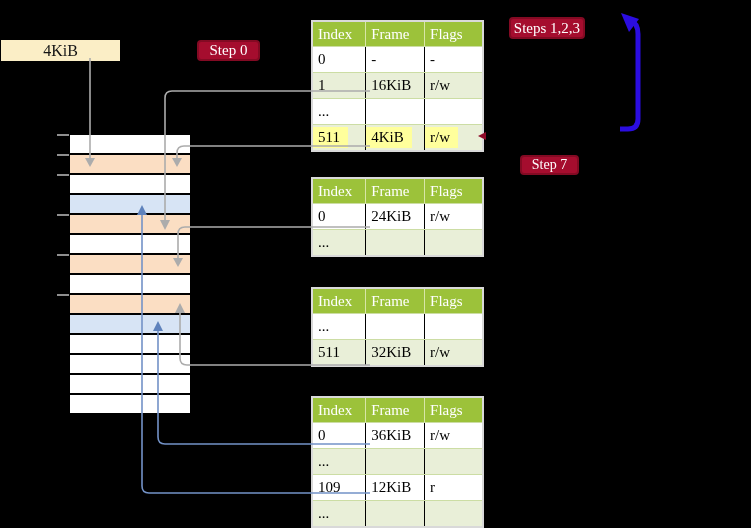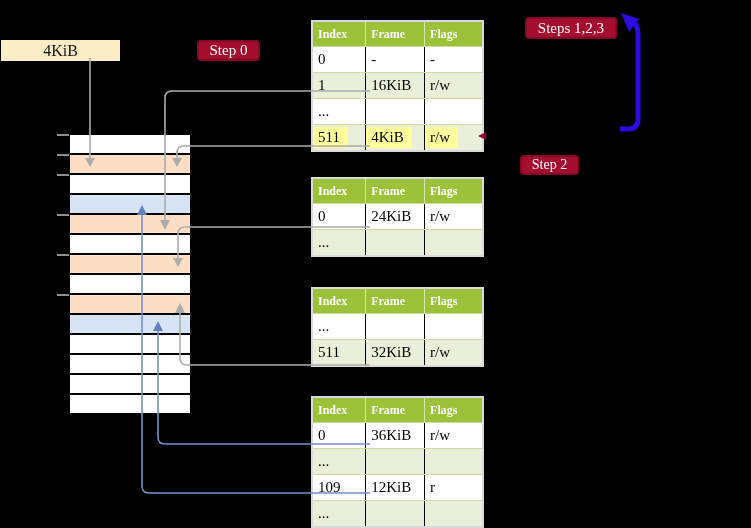--- a/index.html
+++ b/index.html
@@ -15,21 +15,21 @@
   }
   
   .badge{
     position:absolute;color:#fff;font-size:15px;
     display:flex;align-items:center;justify-content:center;
     border-radius:4px;box-sizing:border-box;
   }
   .badge.red{background:#a50d2e;border:2px solid #830a23;}
   .badge.blue{background:#4714e0;border:1px solid #3a0fb5;}
   .badge-step0{left:189px;top:40px;width:63px;height:21px;margin-left:8px;}
-  .badge-steps123{left:509px;top:17px;width:92px;height:22px;margin-left:16px;}
+  .badge-steps123{left:509px;top:17px;width:76px;height:22px;}
   .badge-steps1234{left:647px;top:17px;width:104px;height:22px;}
   .badge-step4{left:520px;top:155px;width:59px;height:20px;font-size:14px;}
   
   .memstrip{position:absolute;left:70px;top:135px;width:120px;}
   .memrow{height:18px;margin-bottom:2px;}
   .memrow.white{background:#ffffff;}
   .memrow.orange{background:#fbdec3;}
   .memrow.blue{background:#d7e4f5;}
   .tick{position:absolute;left:57px;width:12px;height:2px;background:#8f8f8f;}
   
@@ -39,41 +39,41 @@
   }
   .prow{display:flex;height:26px;}
   .prow.head{height:24px;background:#9cc23a;}
   .prow.body{border-top:1px solid #ccdda4;box-sizing:border-box;}
   .prow.body.shaded{background:#e9efd8;}
   .pcell{
     box-sizing:border-box;overflow:hidden;white-space:nowrap;
     font-size:15px;color:#000;display:flex;align-items:center;
     padding-left:5px;
   }
-  .prow.head .pcell{color:#fff;font-weight:bold;font-size:12px;}
+  .prow.head .pcell{color:#fff;font-weight:normal;font-size:15px;}
   .pcell.c0{width:54px;}
   .pcell.c1{width:61px;}
   .pcell.c2{width:60px;}
   .prow.head .pcell.c1,.prow.head .pcell.c2{border-left:1px solid #d8e6a8;}
   .prow.body .pcell.c1,.prow.body .pcell.c2{border-left:1px solid #000;}
   .pcell.hl{padding-left:0;}
   .hl-span{background:#ffff9c;padding:2px 8px 2px 5px;}
   
   .overlay{position:absolute;left:0;top:0;pointer-events:none;}
 </style>
 </head>
 <body>
 
 <div class="canvas">
 
   <div class="mem-label">4KiB</div>
 
   <div class="badge red badge-step0">Step 0</div>
   <div class="badge red badge-steps123">Steps 1,2,3</div>
-  <div class="badge red badge-step4">Step 2</div>
+  <div class="badge red badge-step4">Step 7</div>
 
   <div class="memstrip" id="memstrip">
       <div class="memrow white"></div>
       <div class="memrow orange"></div>
       <div class="memrow white"></div>
       <div class="memrow blue"></div>
       <div class="memrow orange"></div>
       <div class="memrow white"></div>
       <div class="memrow orange"></div>
       <div class="memrow white"></div>

